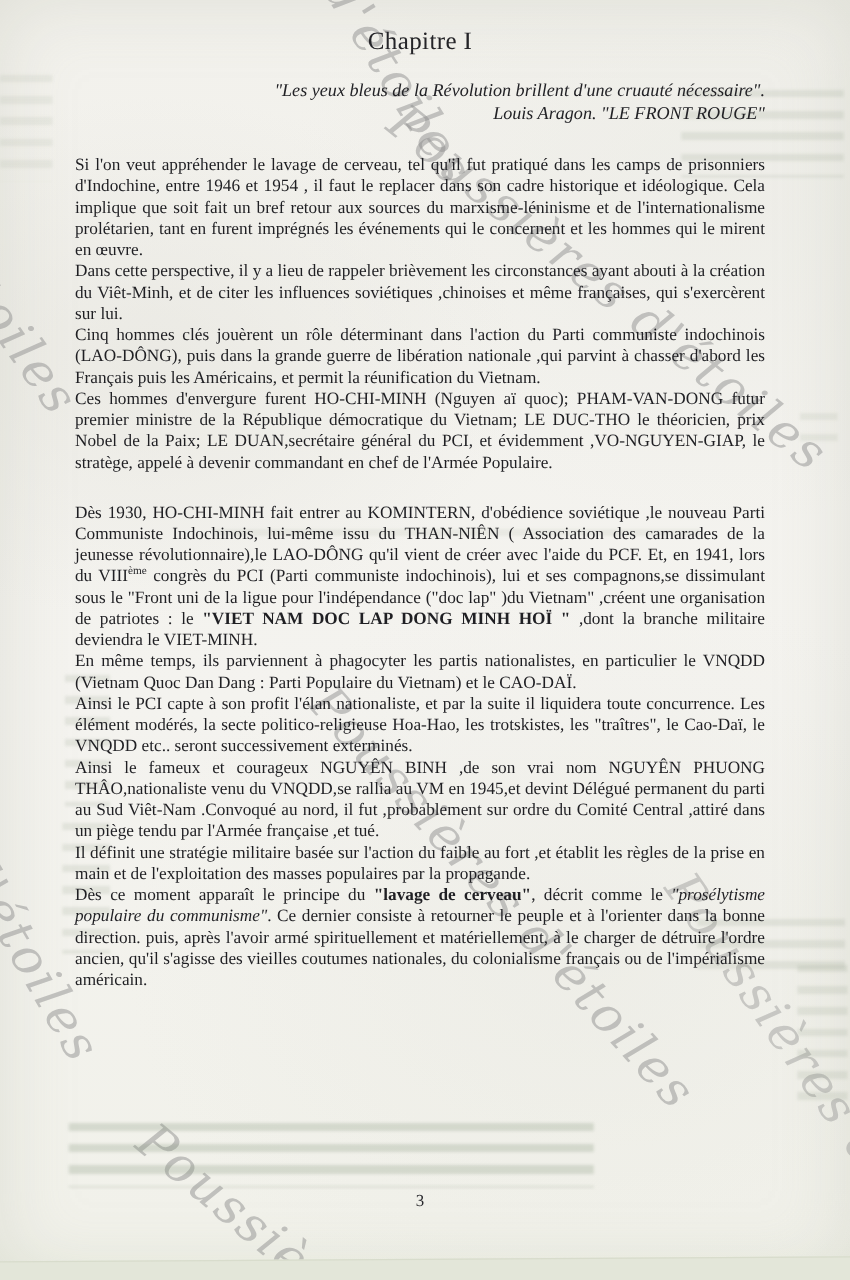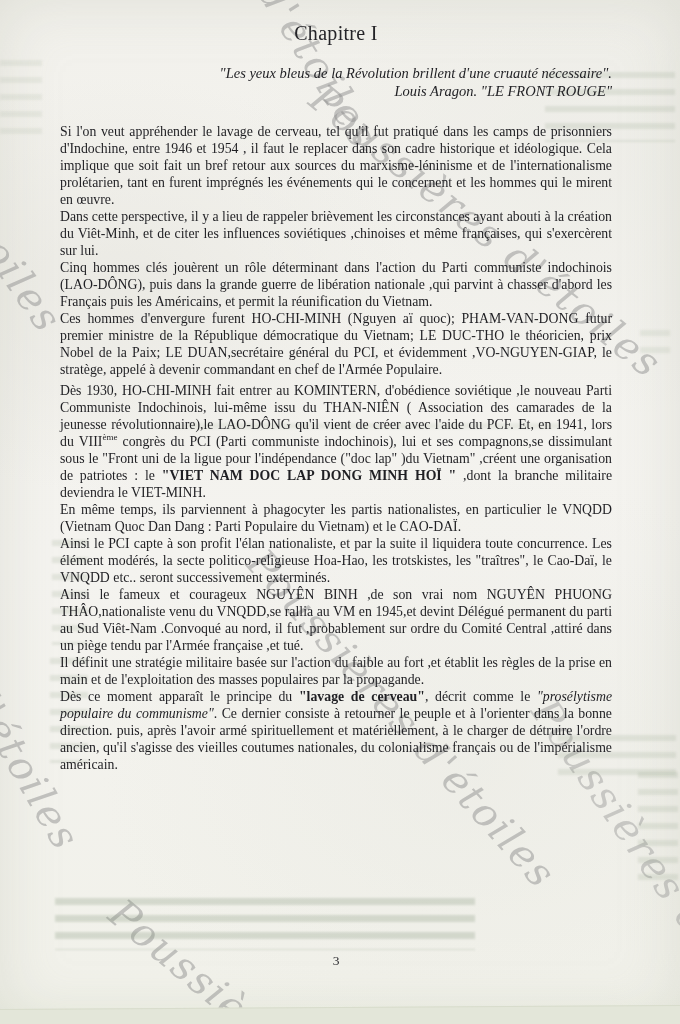--- a/index.html
+++ b/index.html
@@ -69,21 +69,21 @@
   }
   .epigraph{
     margin-top:19px;text-align:right;
     font-style:italic;font-size:14.5px;line-height:18px;color:#222226;
   }
   .paragraphs{margin-top:23px;font-family:Liberation Serif, serif;}
   .paragraphs p{
     margin:0;font-size:13.8px;line-height:17px;
     text-align:justify;color:#1f1f23;
   }
-  .paragraphs p.gap1{margin-top:4px;}
+  .paragraphs p.gap1{margin-top:23px;}
   .paragraphs p.gap2{margin-top:27px;}
   .paragraphs .b{font-weight:bold;}
   .paragraphs .i{font-style:italic;}
   .paragraphs .sup{font-size:9px;vertical-align:super;line-height:0;}
   .pagenum{
     position:absolute;left:60px;top:953px;width:552px;
     text-align:center;font-size:13.5px;color:#2a2a2e;
   }
 </style>
 </head>

